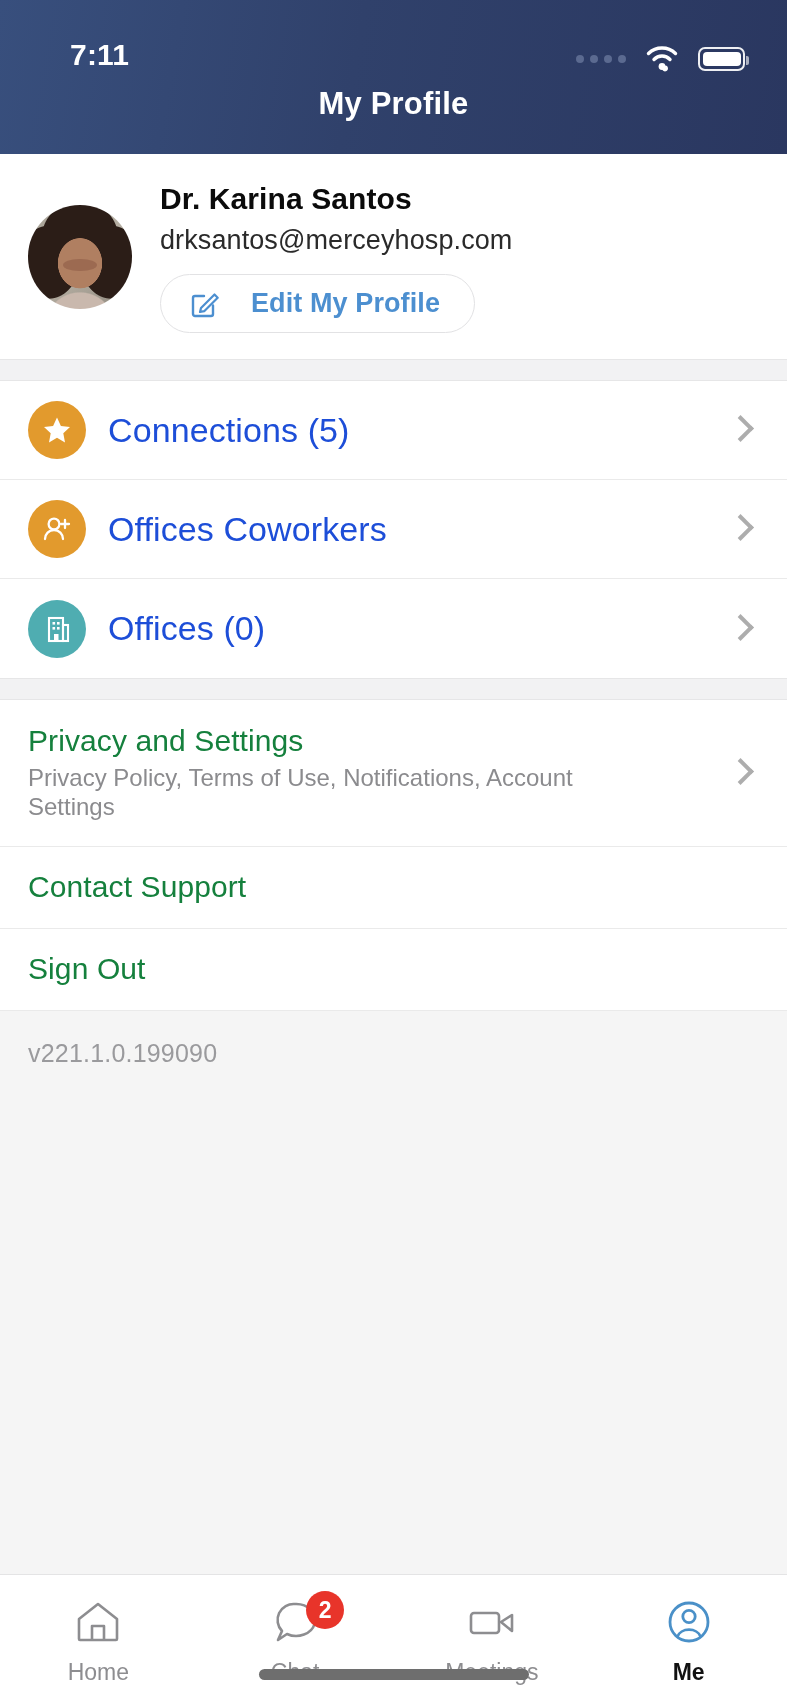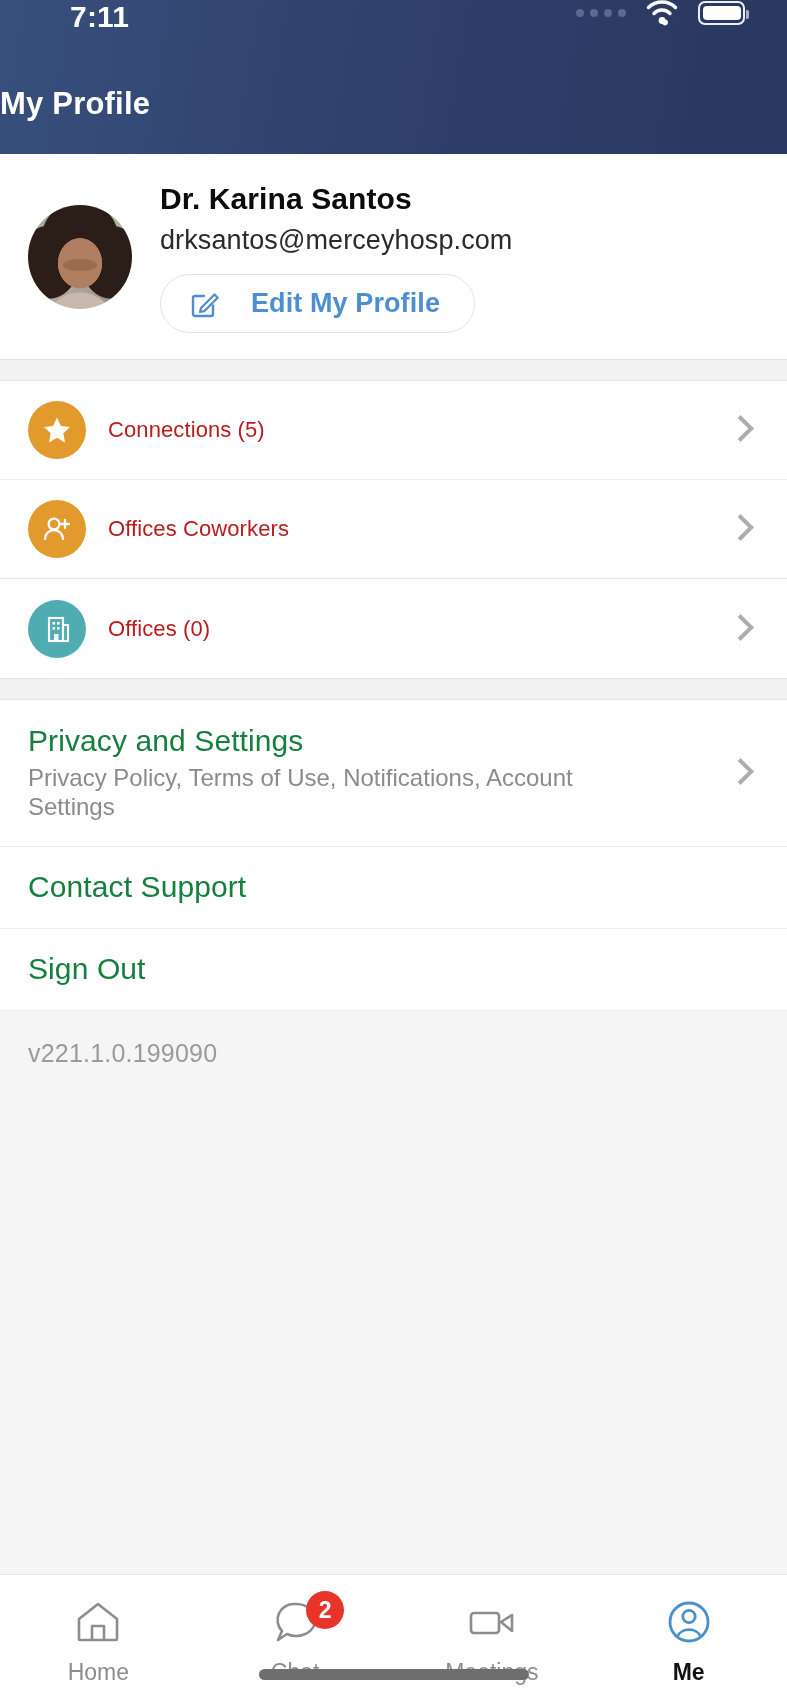--- a/index.html
+++ b/index.html
@@ -10,30 +10,30 @@
     -webkit-font-smoothing:antialiased;
   }
   .phone { position:relative; width:787px; height:1702px; overflow:hidden; background:#f5f5f5; display:flex; flex-direction:column; }
 
   
   .header {
     height:154px; flex:0 0 154px;
     background:linear-gradient(100deg,#384f7d 0%,#30416b 45%,#2a3760 100%);
     position:relative; color:#fff;
   }
-  .statusbar { height:72px; display:flex; align-items:flex-start; padding:0 42px 0 70px; }
+  .statusbar { height:72px; display:flex; align-items:flex-end; padding:0 42px 0 70px; }
   .clock { font-size:30px; font-weight:600; letter-spacing:0.2px; }
   .status-right { margin-left:auto; display:flex; align-items:center; gap:18px; }
   .dots { display:flex; gap:6px; align-items:center; }
   .dots i { width:8px; height:8px; border-radius:50%; background:#5b6a90; display:block; }
   .battery { width:47px; height:24px; border:2.5px solid rgba(255,255,255,.92); border-radius:7px; position:relative; display:flex; align-items:center; }
   .battery::after { content:""; position:absolute; right:-6px; top:7px; width:3px; height:9px; background:rgba(255,255,255,.6); border-radius:0 2px 2px 0; }
   .battery span { display:block; height:14px; background:#fff; border-radius:4px; margin:0 2.5px; width:38px; }
   .title {
-    position:absolute; left:0; right:0; top:86px; 
+    position:absolute; left:0; right:0; top:86px; text-align:center;
     font-size:31px; font-weight:700; letter-spacing:0.2px;
   }
 
   
   .profile { background:#fff; display:flex; padding:26px 28px 26px 28px; align-items:center; }
   .avatar {
     width:104px; height:104px; border-radius:50%; flex:0 0 104px; margin-right:28px;
     background:
       radial-gradient(circle at 50% 118%, #c9b8ad 0 26%, transparent 27%),
       radial-gradient(ellipse 30% 34% at 50% 56%, #b07f61 0 70%, transparent 72%),
@@ -62,21 +62,21 @@
   .gap { background:#f2f2f3; height:22px; border-top:1px solid #e6e6e7; border-bottom:1px solid #e6e6e7; }
   .list { background:#fff; }
   .row {
     display:flex; align-items:center; min-height:99px; padding:0 38px 0 28px;
     border-bottom:1px solid #eaeaea; cursor:pointer; background:#fff;
   }
   .row:last-child { border-bottom:none; }
   .circ { width:58px; height:58px; border-radius:50%; flex:0 0 58px; display:flex; align-items:center; justify-content:center; margin-right:22px; }
   .c-orange { background:#e29a2d; }
   .c-teal { background:#4fadb1; }
-  .rlabel { font-size:22px; color:#b91c1c; letter-spacing:0.1px; }
+  .rlabel { font-size:34px; color:#1d4ed8; letter-spacing:0.1px; }
   .chev { margin-left:auto; width:20px; height:34px; position:relative; flex:0 0 20px; }
   .chev::before {
     content:""; position:absolute; left:2px; top:6px; width:15px; height:15px;
     border-right:4px solid #adadad; border-top:4px solid #adadad; transform:rotate(45deg);
   }
 
   
   .srow { display:flex; align-items:center; padding:24px 38px 24px 28px; border-bottom:1px solid #eaeaea; background:#fff; cursor:pointer; min-height:78px; }
   .stext { flex:1; }
   .stitle { font-size:30px; color:#15803d; letter-spacing:0.1px; }

